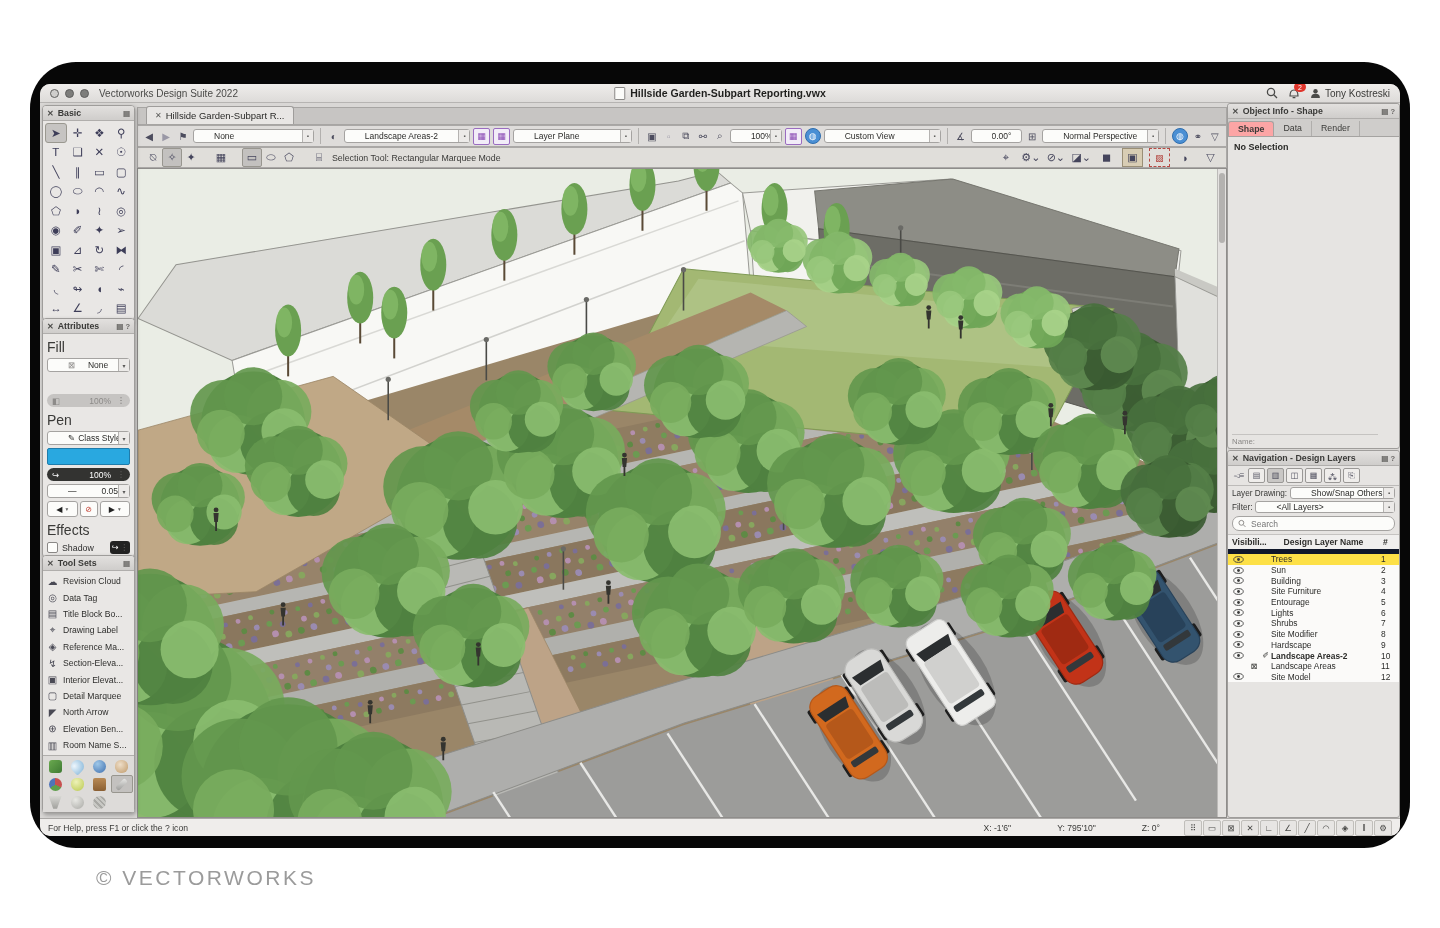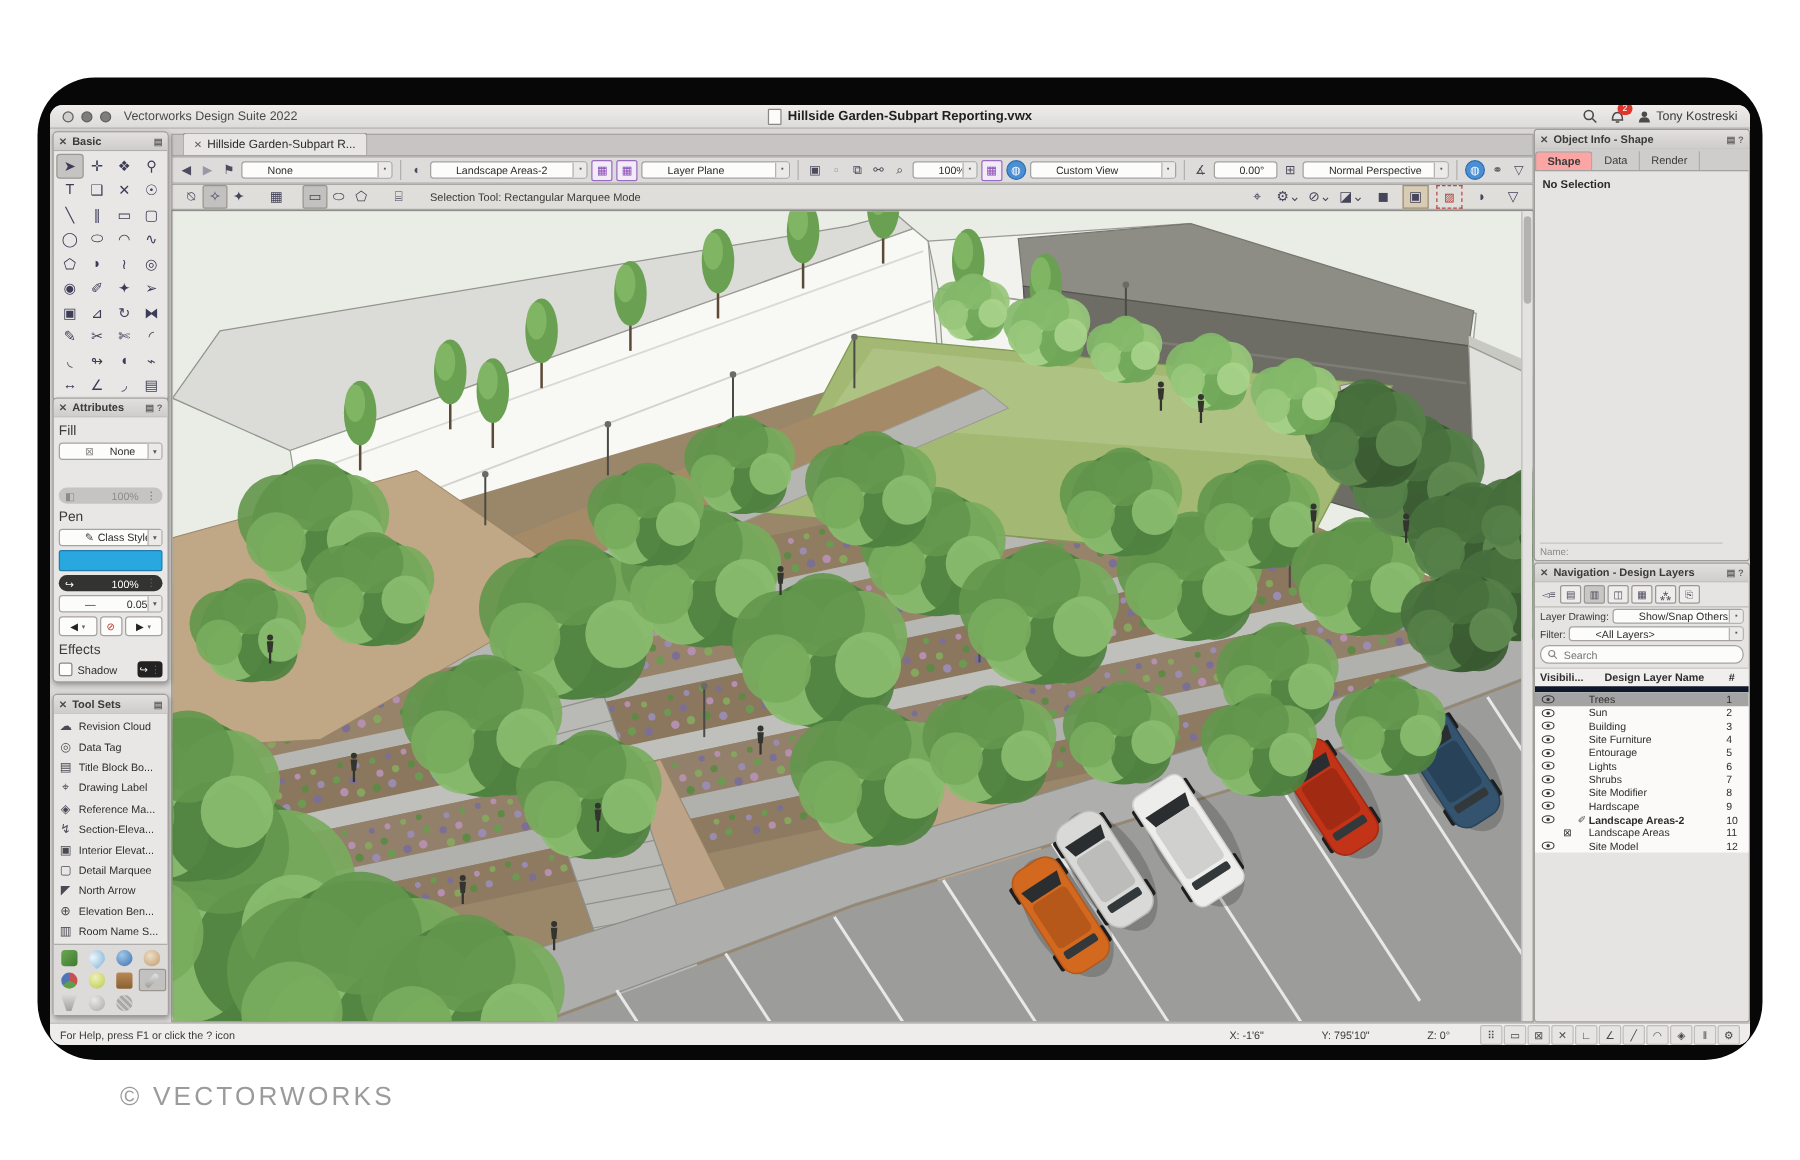--- a/index.html
+++ b/index.html
@@ -39,21 +39,21 @@
       font-size:8.5px;color:#2c2c2a;padding-left:20px;box-sizing:border-box}
   .dd .val{flex:1;overflow:hidden;white-space:nowrap}
   .dd .cap{width:10px;height:100%;border-left:1px solid #b5b3b1;display:flex;align-items:center;justify-content:center;
            font-size:6px;color:#5a5a58;background:#eceae8}
   .vsep{width:1px;height:16px;background:#b2b0ae;margin:0 3px}
   .modebar{position:absolute;left:97px;top:63px;width:1090px;height:21px;background:#e0deda;border:1px solid #aaa8a6;
            box-sizing:border-box;display:flex;align-items:center;padding:0 6px;gap:2px}
   .mico{min-width:18px;height:17px;display:flex;align-items:center;justify-content:center;font-size:11px;color:#45455c;border-radius:2px}
   .mico.sel{background:#c3c1bf;border:1px solid #98968f}
   .mico.gap{margin-left:12px}
-  .mode-status{font-size:8.8px;color:#3a3a38;margin-left:14px;flex:1}
+  .mode-status{font-size:8.8px;color:#3a3a38;margin-left:2px;flex:1}
   .mode-right{display:flex;align-items:center;gap:6px}
   .mico2{min-width:19px;height:17px;display:flex;align-items:center;justify-content:center;font-size:11px;color:#45455c}
   .mico2.sel{background:#d8cdb4;border:1px solid #9a8f76}
   .mico2.red{color:#b03a34;border:1px dashed #b84a44;font-size:9px}
   
   .canvas{position:absolute;left:97px;top:84px;width:1090px;height:650px;border:1px solid #8f8d8b;box-sizing:border-box;
           background:#eaede5;overflow:hidden}
   .canvas svg{display:block;width:100%;height:100%}
   .vscroll{position:absolute;right:0;top:0;width:8px;height:100%;background:#e4e2e0;border-left:1px solid #bcbab8}
   .vthumb{position:absolute;top:4px;left:1px;width:6px;height:70px;background:#b4b2b0;border-radius:3px}
@@ -62,21 +62,21 @@
            box-shadow:1px 2px 4px rgba(0,0,0,.3);box-sizing:border-box}
   .phead{height:14px;display:flex;align-items:center;gap:4px;padding:0 4px;font-size:8.8px;font-weight:bold;color:#3a3a38;
          background:linear-gradient(#e2e0de,#cfcdcb);border-bottom:1px solid #b0aeac;border-radius:3px 3px 0 0}
   .phead .x{font-size:8px;color:#4a4a48}
   .phead .hico{margin-left:auto;font-size:7.5px;color:#6a6866;display:flex;gap:3px}
   .basic-grid{display:grid;grid-template-columns:repeat(4,1fr);padding:2px 2px}
   .btool{height:19.5px;display:flex;align-items:center;justify-content:center;font-size:11.5px;color:#3d3d58;border-radius:3px}
   .btool.sel{background:#c6c4c2;border:1px solid #9a9890;box-sizing:border-box}
   
   .apal{padding:3px 4px;display:flex;flex-direction:column;gap:3px}
-  .sec-label{font-size:11px;color:#3a3a38;margin-top:2px}
+  .sec-label{font-size:14px;color:#3a3a38;margin-top:2px}
   .bar{height:13px;border-radius:7px;display:flex;align-items:center;font-size:8.5px;padding:0 5px;gap:4px}
   .bar .bval{margin-left:auto}
   .bar.fill-d{background:#c6c4c2;color:#8d8b89}
   .bar.pen-d{background:#333331;color:#fff}
   .dots:after{content:"⋮";font-size:8px;color:#6a6866;margin-left:2px}
   .swatch{height:15px;border-radius:2px;border:1px solid #1f7cab}
   .mrow{display:flex;gap:2px}
   .mbox{flex:1;height:14px;background:#fcfcfa;border:1px solid #a5a3a1;border-radius:3px;display:flex;align-items:center;
         justify-content:center;font-size:8px;color:#222}
   .mbox .cap2{margin-left:3px;font-size:5.5px;color:#666}
@@ -111,21 +111,21 @@
   .search{margin:2px 4px;height:13px;background:#fcfcfa;border:1px solid #a5a3a1;border-radius:7px;display:flex;
           align-items:center;padding:0 5px;gap:3px}
   .search input{border:none;outline:none;background:none;font-size:8.5px;width:100%;font-family:"Liberation Sans",sans-serif;color:#333}
   .lhead{display:flex;align-items:center;height:14px;font-size:8.6px;font-weight:bold;color:#2e2e2c;background:#f0efee;
          border-top:1px solid #c5c3c1;border-bottom:5px solid #0f172a;margin-top:3px}
   .lhead .h1{width:32px;padding-left:4px}
   .lhead .h2{flex:1;text-align:center}
   .lhead .h3{width:16px}
   .llist{background:#fbfaf9}
   .lrow{display:flex;align-items:center;height:10.7px;font-size:8.4px;color:#2c2c2a}
-  .lrow.selected{background:#a3a3a3}
+  .lrow.selected{background:#fde047}
   .lrow .lc{display:flex;align-items:center;justify-content:center}
   .lrow .eye{width:20px}
   .lrow .gbox{width:12px;font-size:8px;visibility:hidden}
   .lrow .pen{width:11px;font-size:8px;visibility:hidden;color:#4a4a48}
   .lrow.hidden .eyesvg{visibility:hidden}
   .lrow.hidden .gbox{visibility:visible}
   .lrow.active .pen{visibility:visible}
   .lrow.active .lname{font-weight:bold}
   .lrow .lname{flex:1;white-space:nowrap;overflow:hidden}
   .lrow .lnum{width:18px;text-align:left}

